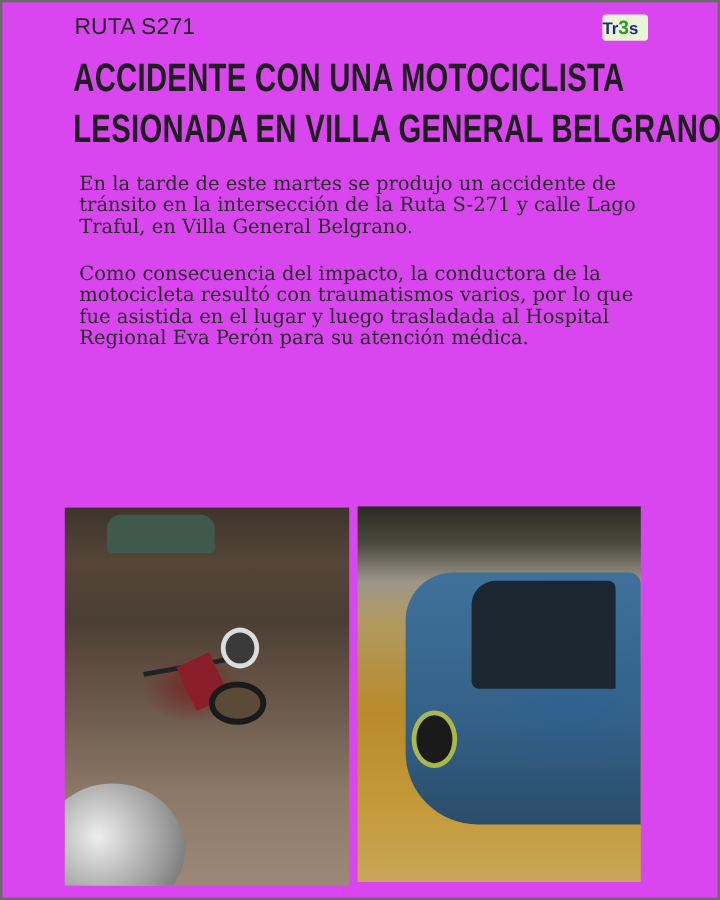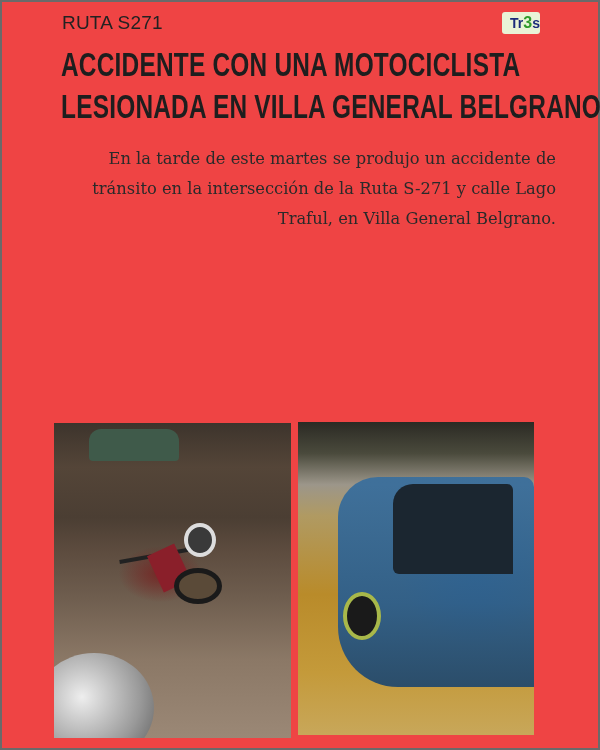--- a/index.html
+++ b/index.html
@@ -1,24 +1,24 @@
 <!DOCTYPE html>
 <html><head>
 <meta charset="utf-8">
 <style>
   html, body { margin:0; padding:0; }
   body { width:600px; height:750px; background:#ffffff; position:relative; overflow:hidden; font-family:"DejaVu Serif", serif; }
-  .frame { position:absolute; left:0; top:0; width:596px; height:746px; border:2px solid #6a6a6a; background:#ef4444; }
+  .frame { position:absolute; left:0; top:0; width:596px; height:746px; border:2px solid #6a6a6a; background:#d946ef; }
   .kicker { position:absolute; left:60px; top:10px; font-family:"Liberation Sans", sans-serif; font-size:19px; color:#222; letter-spacing:0.2px; }
-  .logo { position:absolute; left:500px; top:10px; width:38px; height:22px; background:#e9f3d6; border-radius:3px; font-family:"Liberation Sans", sans-serif; font-weight:bold; font-size:14px; line-height:22px; text-align:right; }
+  .logo { position:absolute; left:500px; top:10px; width:38px; height:22px; background:#e9f3d6; border-radius:3px; font-family:"Liberation Sans", sans-serif; font-weight:bold; font-size:14px; line-height:22px; text-align:left; }
   .logo .tr { color:#1b2a7a; }
   .logo .three { color:#2f9a2a; font-size:16px; }
   .logo .s { color:#1b2a7a; }
   .title { position:absolute; left:59px; top:42px; width:520px; margin:0; font-family:"Liberation Sans", sans-serif; font-weight:bold; font-size:33px; line-height:42px; color:#1e1e1e; transform:scaleX(0.74); transform-origin:left top; white-space:nowrap; letter-spacing:0.3px; }
-  .body { position:absolute; left:64px; top:142px; width:490px; font-family:"DejaVu Serif", serif; font-size:16.3px; line-height:30px; color:#2a2a2a;text-align:right; }
+  .body { position:absolute; left:64px; top:142px; width:490px; font-family:"DejaVu Serif", serif; font-size:16.3px; line-height:18px; color:#2a2a2a; }
   .body p { margin:0 0 21px 0; }
   .photo { position:absolute; overflow:hidden; }
   .photo-left { left:54px; top:423px; width:237px; height:315px;
     background:
       radial-gradient(ellipse 60px 40px at 45% 48%, rgba(120,30,30,0.8), rgba(0,0,0,0) 70%),
       radial-gradient(ellipse 70px 50px at 20% 95%, #d9d9d9, rgba(0,0,0,0) 70%),
       linear-gradient(180deg, #3d342c 0%, #544538 14%, #4b3e33 30%, #5c4b3e 40%, #6e5d4e 55%, #8b7866 75%, #9b8876 100%); }
   .photo-right { left:298px; top:422px; width:236px; height:313px;
     background:
       linear-gradient(160deg, rgba(0,0,0,0) 38%, rgba(60,100,140,0.0) 38%),
@@ -45,20 +45,21 @@
     <span class="tr">Tr</span><span class="three">3</span><span class="s">s</span>
   </div>
 
   <h1 class="title">
     <span>ACCIDENTE CON UNA MOTOCICLISTA</span><br>
     <span>LESIONADA EN VILLA GENERAL BELGRANO</span>
   </h1>
 
   <div class="body">
     <p>En la tarde de este martes se produjo un accidente de tránsito en la intersección de la Ruta S-271 y calle Lago Traful, en Villa General Belgrano.</p>
+    <p>Como consecuencia del impacto, la conductora de la motocicleta resultó con traumatismos varios, por lo que fue asistida en el lugar y luego trasladada al Hospital Regional Eva Perón para su atención médica.</p>
   </div>
 </div>
 
 <div class="photo photo-left">
   <div class="greencar"></div>
   <div class="moto">
     <div class="frame-bar"></div>
     <div class="tank"></div>
     <div class="w2"></div>
     <div class="w1"></div>

